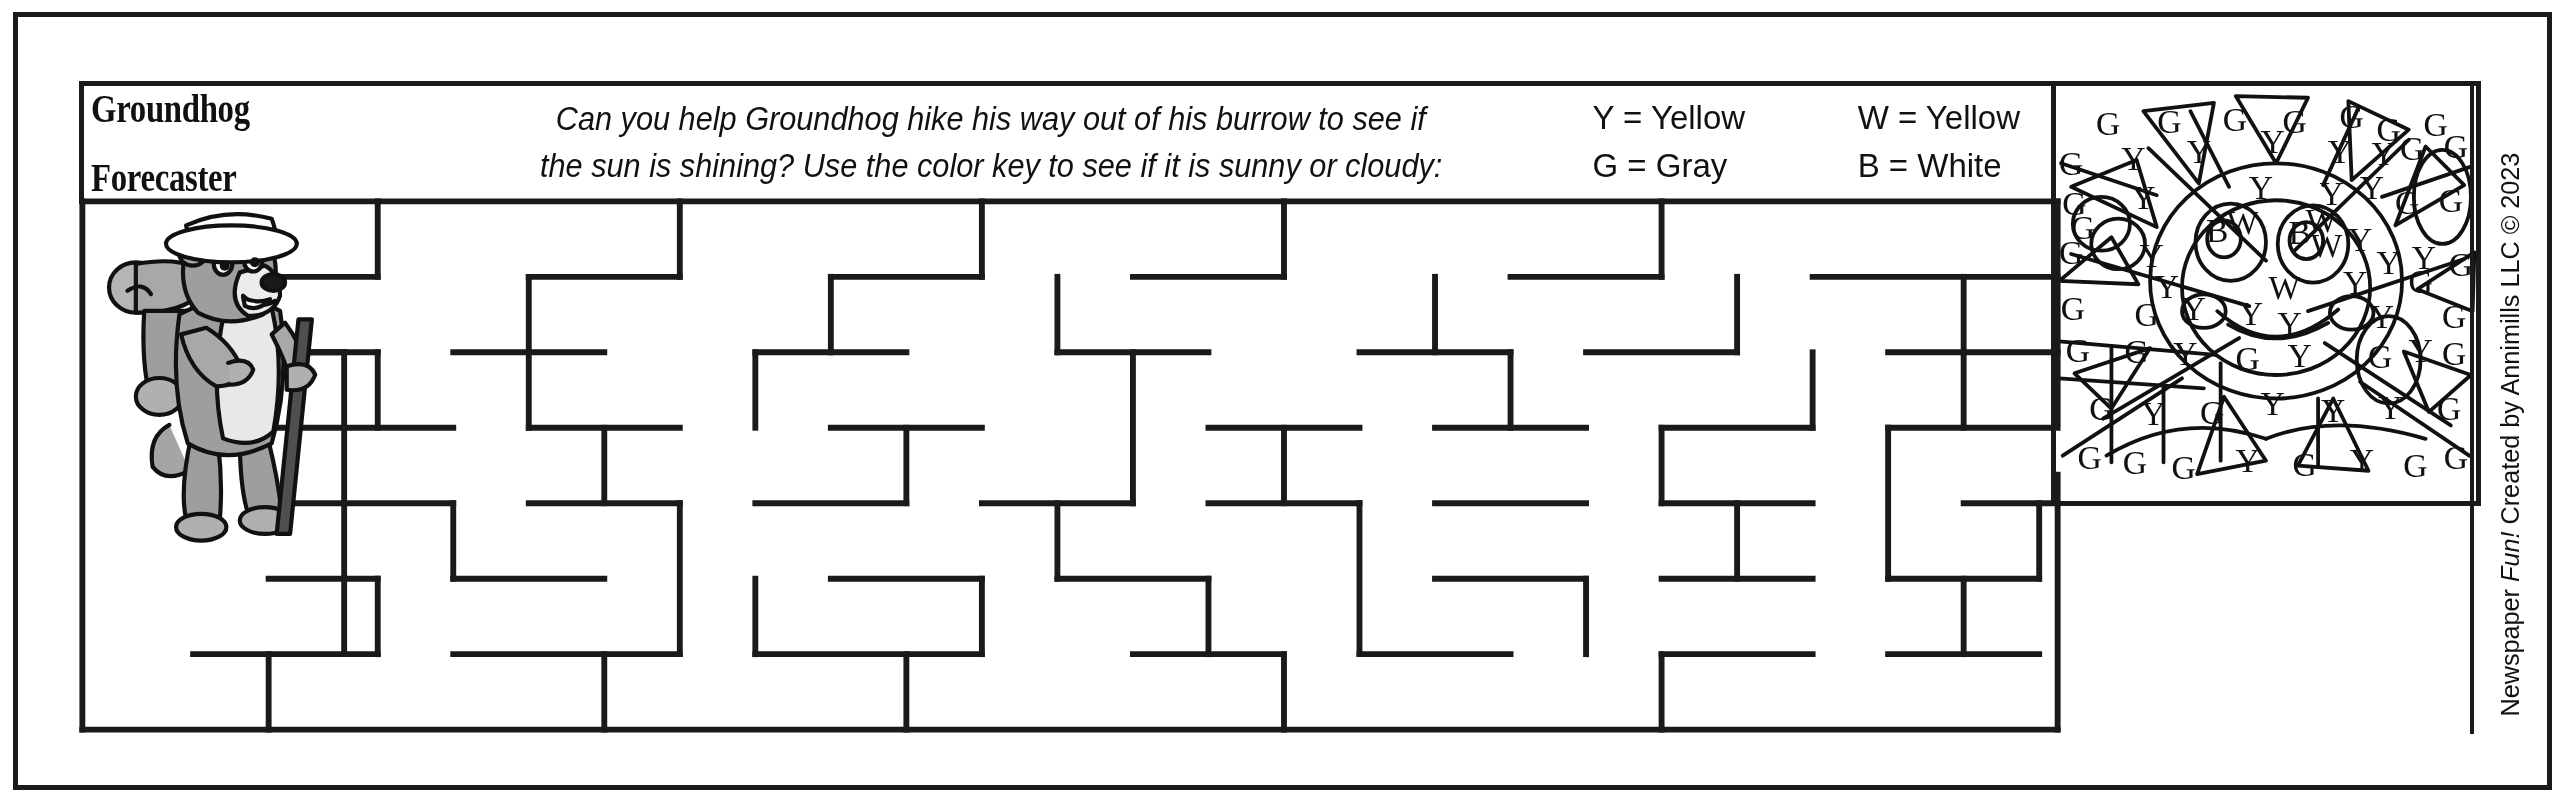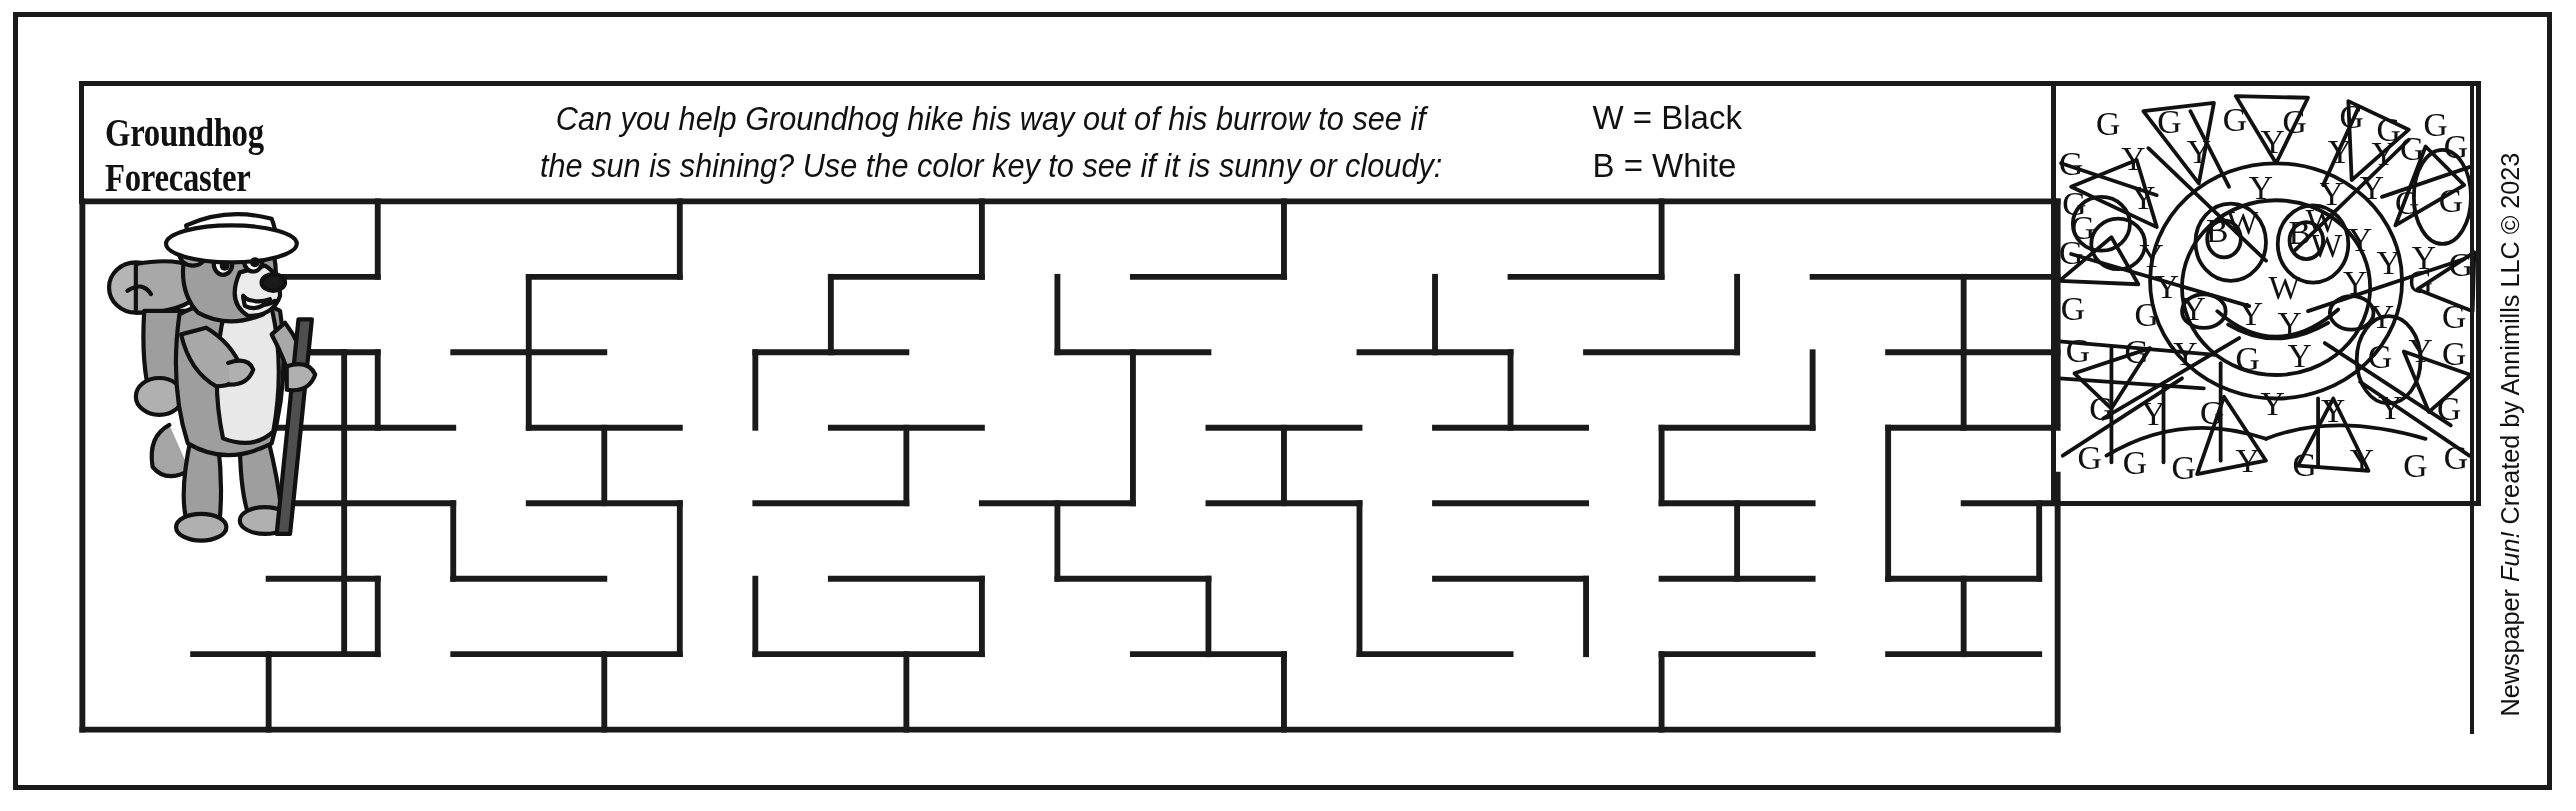--- a/index.html
+++ b/index.html
@@ -43,22 +43,22 @@
     box-sizing: border-box;
     background: #ffffff;
     display: flex;
     align-items: stretch;
   }
   #title-cell {
     width: 327px;
     flex: 0 0 327px;
     display: flex;
     flex-direction: column;
-    justify-content: flex-end;
-    padding-left: 21px;
+    justify-content: space-between;
+    padding-left: 7px;
     box-sizing: border-box;
   }
   .title-line {
     font-family: "Liberation Serif", serif;
     font-weight: bold;
     font-size: 41px;
     line-height: 1.08;
     letter-spacing: -0.4px;
     color: #111111;
     transform: scaleX(0.80);
@@ -177,21 +177,25 @@
         <div class="title-line">Forecaster</div>
       </div>
 
       <div id="instructions-cell">
         <div class="instr-line">Can you help Groundhog hike his way out of his burrow to see if</div>
         <div class="instr-line">the sun is shining? Use the color key to see if it is sunny or cloudy:</div>
       </div>
 
       <div id="key-cell">
         <div class="key-col">
-          <div class="key-entry">W = Black</div>
+          <div class="key-entry">Y = Yellow</div>
+          <div class="key-entry">G = Gray</div>
+        </div>
+        <div class="key-col">
+          <div class="key-entry">W = Yellow</div>
           <div class="key-entry">B = White</div>
         </div>
       </div>
 
     </div>
 
     <div id="sun-panel">
       <svg viewBox="0 0 500 494" preserveAspectRatio="none">
         <g fill="none" stroke="#111111" stroke-width="4.5" stroke-linecap="round" stroke-linejoin="round">
 

